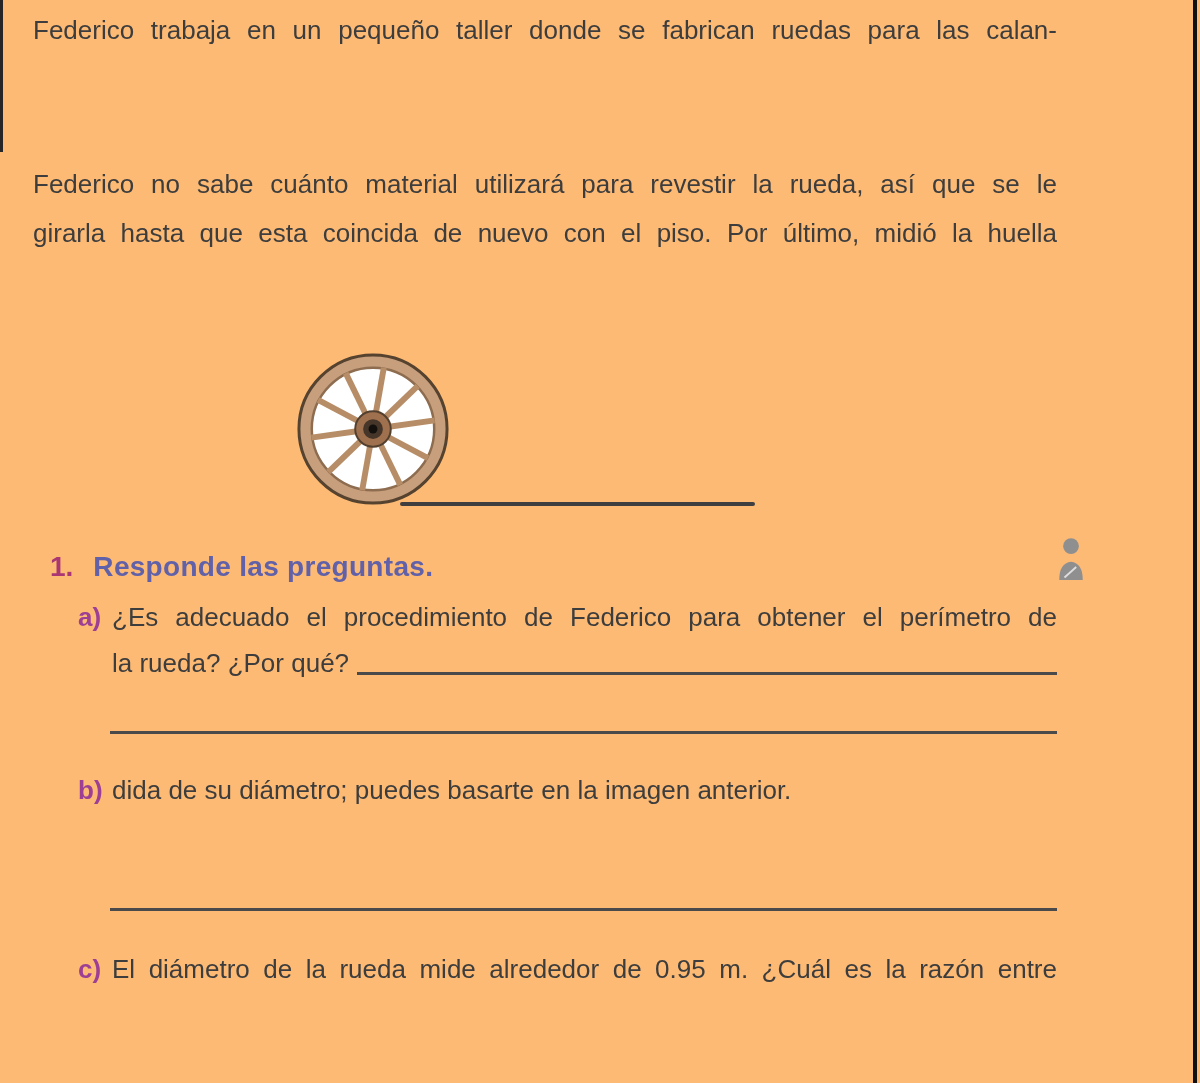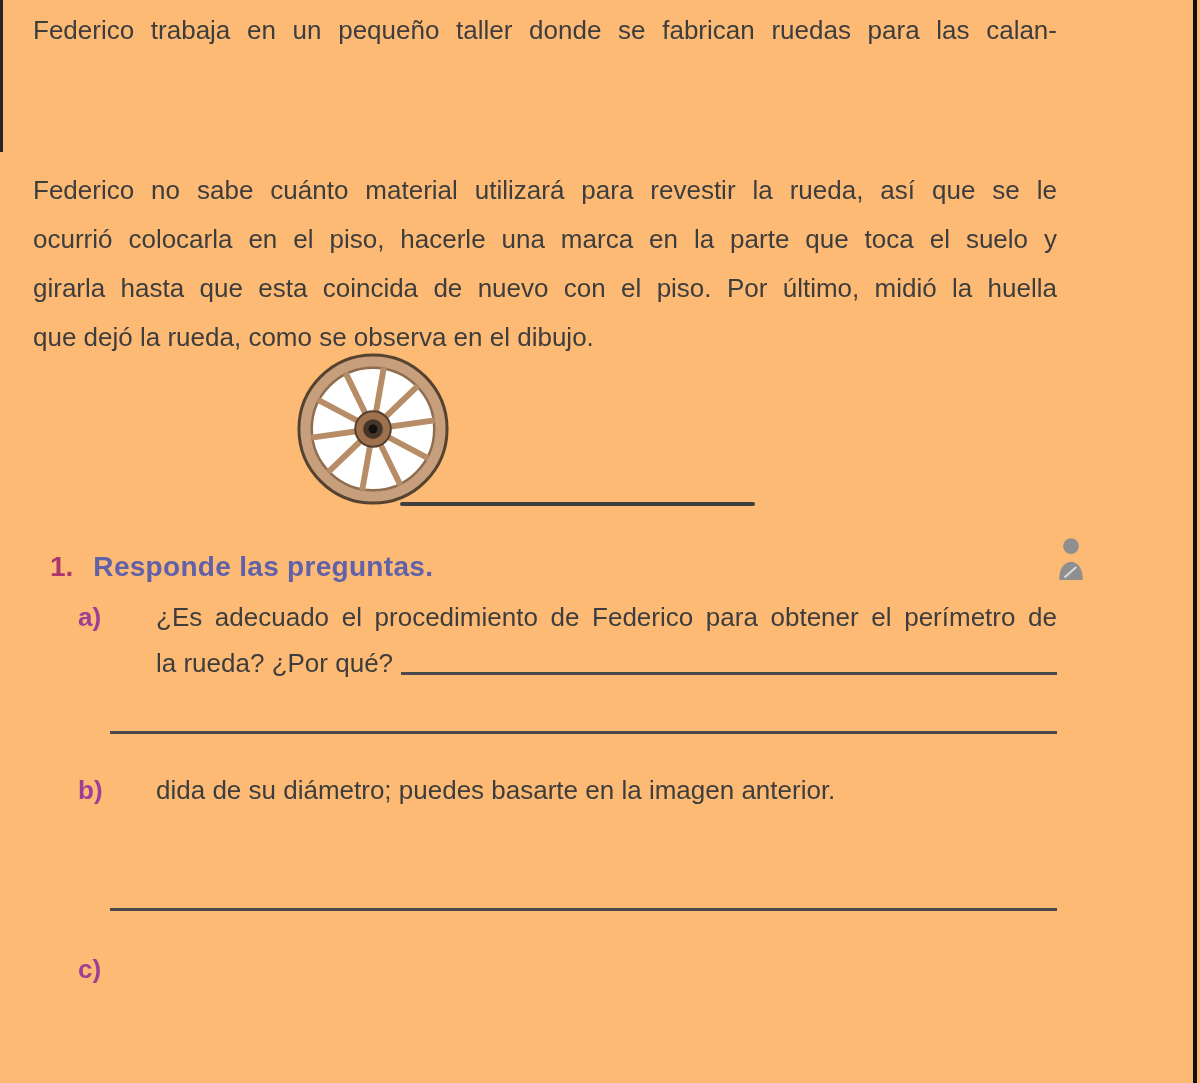--- a/index.html
+++ b/index.html
@@ -4,35 +4,35 @@
 <style>
   html,body { margin:0; padding:0; background:#ffffff; }
   .page {
     position:relative; width:1200px; height:1083px; background:#fdba74;
     overflow:hidden; font-family:Liberation Sans, sans-serif; color:#3d3d3d;
   }
   .para { position:absolute; left:33px; width:1024px; font-size:26px; line-height:49px; }
   .jline { white-space:nowrap; text-align:justify; text-align-last:justify; }
   .lline { white-space:nowrap; }
   #p1 { top:6px; }
-  #p2 { top:166px; }
+  #p2 { top:160px; }
 
   #wheel-figure { position:absolute; left:294px; top:350px; width:158px; height:158px; }
   #ground-line { position:absolute; left:400px; top:502px; width:355px; height:4px;
     background:#3f3f3f; border-radius:2px; }
 
   #exercise-heading { position:absolute; left:50px; top:550px; display:flex;
     font-size:28px; font-weight:bold; line-height:34px; }
   #exercise-heading .num { color:#aa3673; margin-right:20px; }
   #exercise-heading .title { color:#6061a8; letter-spacing:0.3px; }
   #activity-icon-wrap { position:absolute; left:1055px; top:537px; width:32px; height:47px; }
 
   .item { position:absolute; left:78px; width:979px; display:flex; font-size:26px; line-height:46px; }
   .item .label { flex:none; width:34px; font-weight:bold; color:#9d3f94; }
-  .item .text { flex:1; min-width:0;margin-left:44px; }
+  .item .text { flex:1; min-width:0; }
   .tail { display:flex; }
   .tail .tline { white-space:nowrap; }
   .leader { flex:1; margin-left:8px; margin-bottom:11px; border-bottom:3px solid #4a4a4a; }
   #item-a { top:594px; }
   #item-b { top:767px; }
   #item-c { top:946px; }
   #item-c .leader { margin-right:8px; }
 
   .answer-line { position:absolute; left:110px; width:947px; height:3px; background:#4a4a4a; }
   #answer-line-a2 { top:731px; }
@@ -45,23 +45,21 @@
 <body>
 
 <div class="page">
 
   <div class="para" id="p1">
     <div class="jline">Federico trabaja en un pequeño taller donde se fabrican ruedas para las calan-</div>
   </div>
 
   <div class="para" id="p2">
     <div class="jline">Federico no sabe cuánto material utilizará para revestir la rueda, así que se le</div>
-    <div class="jline">ocurrió colocarla en el piso, hacerle una marca en la parte que toca el suelo y</div>
     <div class="jline">girarla hasta que esta coincida de nuevo con el piso. Por último, midió la huella</div>
-    <div class="lline">que dejó la rueda, como se observa en el dibujo.</div>
   </div>
 
   <svg id="wheel-figure" viewBox="0 0 160 160">
     <circle cx="80" cy="80" r="75" fill="#c79f7c" stroke="#55422f" stroke-width="3"></circle>
     <circle cx="80" cy="80" r="62" fill="#ffffff" stroke="#8d6c4f" stroke-width="2.5"></circle>
     <g stroke="#b68d66" stroke-width="6">
       <line x1="80" y1="80" x2="80" y2="17" transform="rotate(10 80 80)"></line>
       <line x1="80" y1="80" x2="80" y2="17" transform="rotate(46 80 80)"></line>
       <line x1="80" y1="80" x2="80" y2="17" transform="rotate(82 80 80)"></line>
       <line x1="80" y1="80" x2="80" y2="17" transform="rotate(118 80 80)"></line>
@@ -107,18 +105,19 @@
     <span class="label">b)</span>
     <div class="text">
       <div class="lline">dida de su diámetro; puedes basarte en la imagen anterior.</div>
     </div>
   </div>
   <div class="answer-line" id="answer-line-b"></div>
 
   <div class="item" id="item-c">
     <span class="label">c)</span>
     <div class="text">
+      <div class="jline">El diámetro de la rueda mide alrededor de 0.95 m. ¿Cuál es la razón entre</div>
     </div>
   </div>
 
   <div id="right-scan-border"></div>
   <div id="corner-artifact"></div>
 </div>
 
 </body></html>

